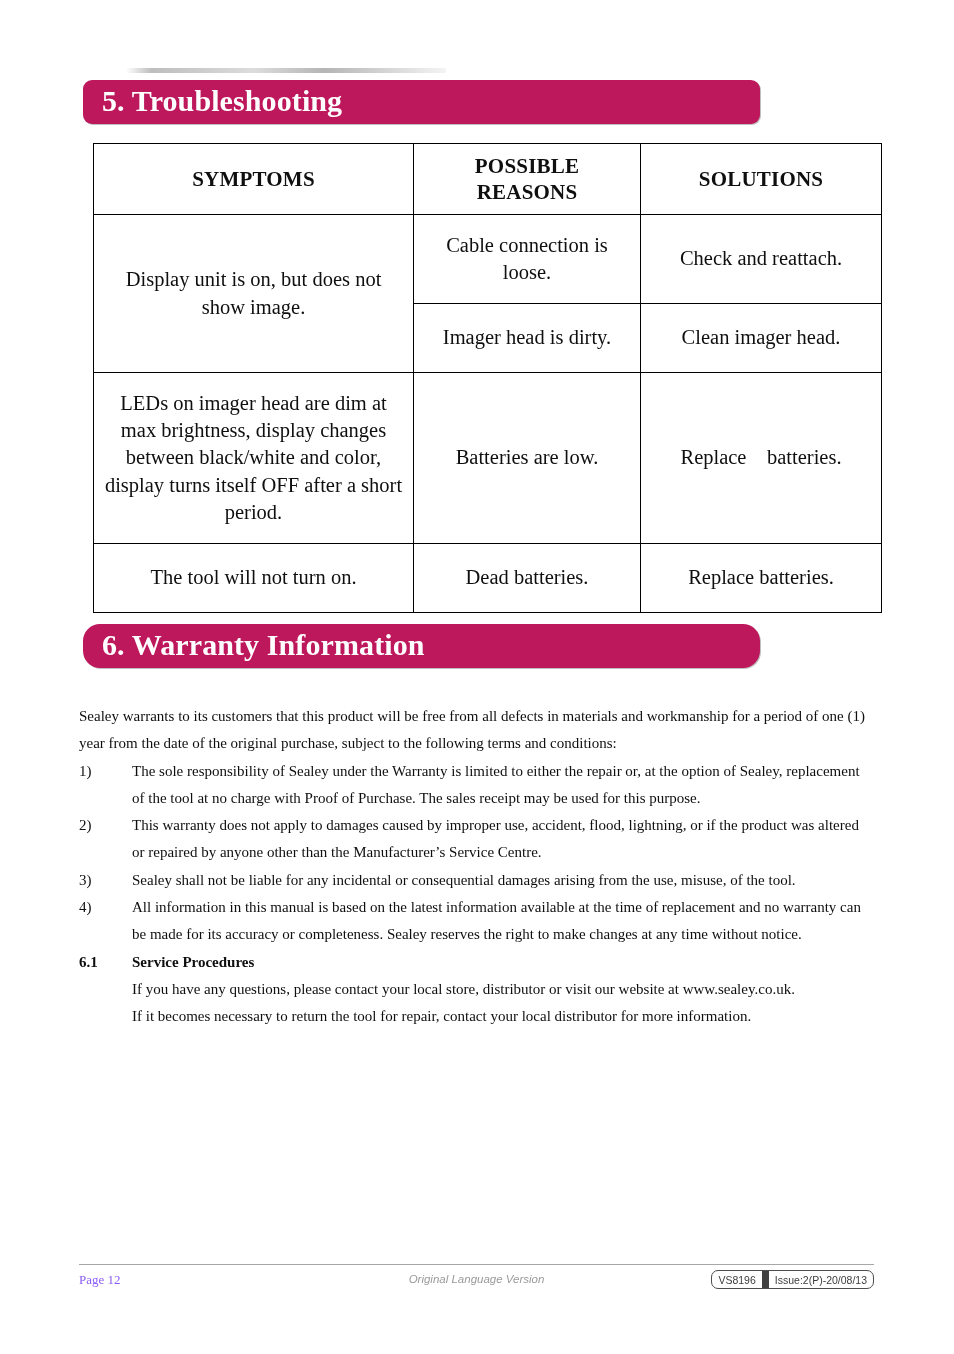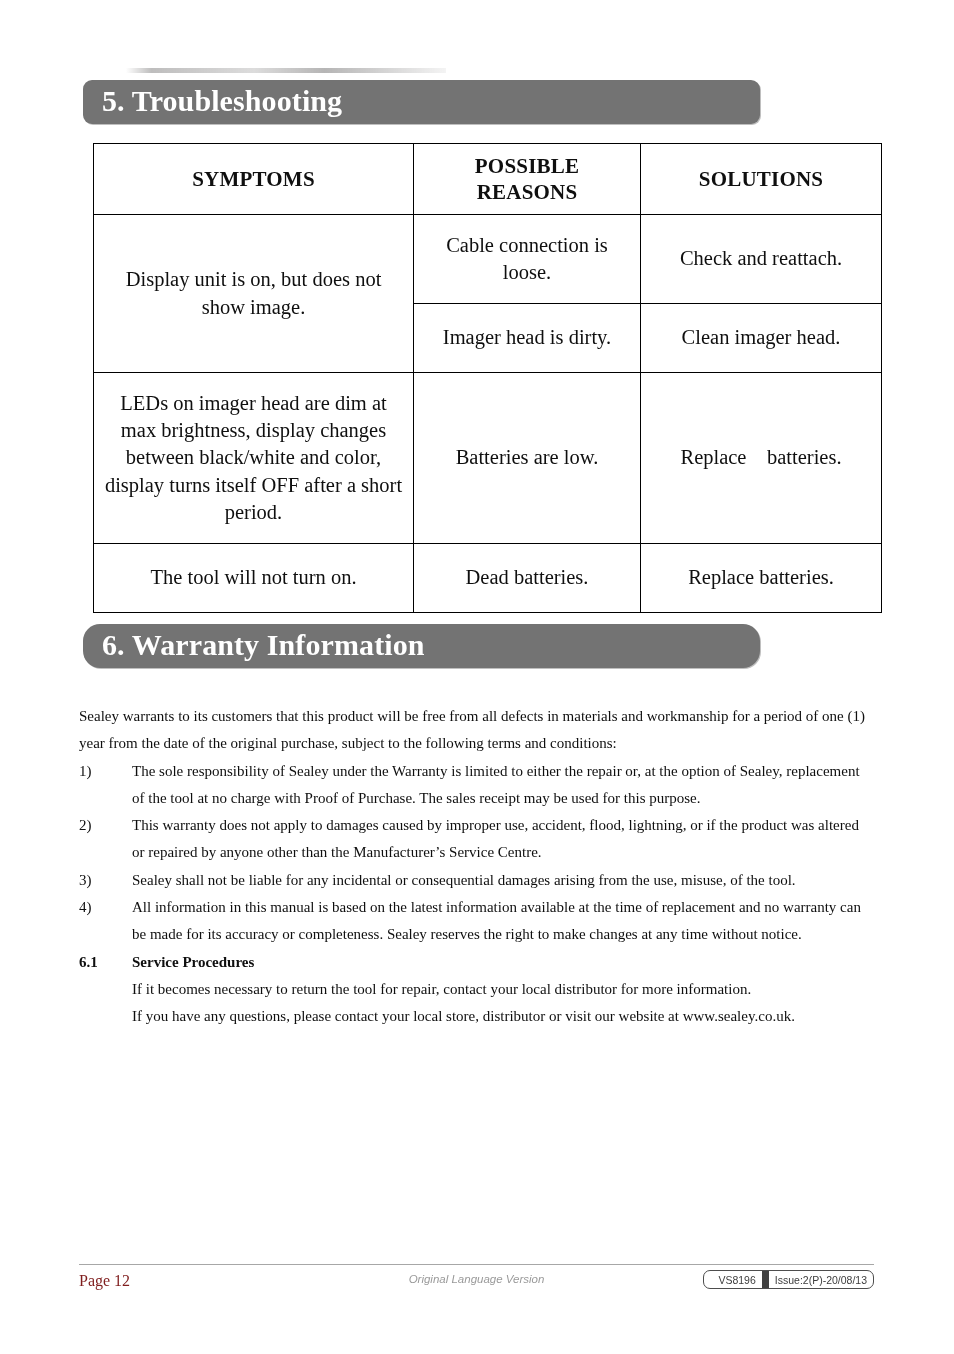--- a/index.html
+++ b/index.html
@@ -39,21 +39,21 @@
        rgba(40,38,38,0.05) 100%);
     filter: blur(0.6px);
   }
 
   
   .section-bar {
     position: absolute;
     left: 83px;
     width: 677px;
     height: 44px;
-    background: #737373;
+    background: #be185d;
     border-radius: 9px;
     box-shadow: 1px 1px 0 rgba(0,0,0,0.25);
     overflow: hidden;
   }
   .section-bar-text {
     position: absolute;
     left: 19px;
     top: 50%;
     transform: translateY(-52%);
     color: #ffffff;
@@ -169,22 +169,22 @@
     position: absolute;
     left: 79px;
     top: 1270px;
     width: 795px;
     height: 24px;
   }
   .footer-page {
     position: absolute;
     left: 0;
     top: 2px;
-    font-size: 16px;
-    color: #7f1d1d;
+    font-size: 13px;
+    color: #8b5cf6;
     font-family: "Liberation Serif", "DejaVu Serif", serif;
   }
   .footer-center {
     position: absolute;
     left: 50%;
     transform: translateX(-50%);
     top: 3px;
     font-size: 11.5px;
     font-style: italic;
     color: #9a9a9a;
@@ -195,21 +195,20 @@
     position: absolute;
     right: 0;
     top: 0px;
     display: flex;
     align-items: stretch;
     border: 1px solid #4d4d4d;
     border-radius: 7px;
     overflow: hidden;
     height: 17px;
     background: #ffffff;
-    padding-left: 8px;
   }
   .footer-badge .bpart {
     font-family: "Liberation Sans", "DejaVu Sans", sans-serif;
     font-size: 10.5px;
     color: #3d3d3d;
     padding: 0 6px;
     display: flex;
     align-items: center;
     white-space: nowrap;
   }
@@ -291,22 +290,22 @@
         <span class="num">4)</span>
         <span>All information in this manual is based on the latest information available at the time of replacement and no warranty can be made for its accuracy or completeness. Sealey reserves the right to make changes at any time without notice.</span>
       </li>
     </ol>
 
     <div class="sub-head">
       <span class="subnum">6.1</span>
       <span>Service Procedures</span>
     </div>
 
+    <p class="sub-para">If you have any questions, please contact your local store, distributor or visit our website at www.sealey.co.uk.</p>
     <p class="sub-para">If it becomes necessary to return the tool for repair, contact your local distributor for more information.</p>
-    <p class="sub-para">If you have any questions, please contact your local store, distributor or visit our website at www.sealey.co.uk.</p>
   </div>
 
   <div class="footer-rule"></div>
   <div class="footer">
     <span class="footer-page">Page 12</span>
     <span class="footer-center">Original Language Version</span>
     <span class="footer-badge">
       <span class="bpart">VS8196</span>
       <span class="bpart">Issue:2(P)-20/08/13</span>
     </span>

